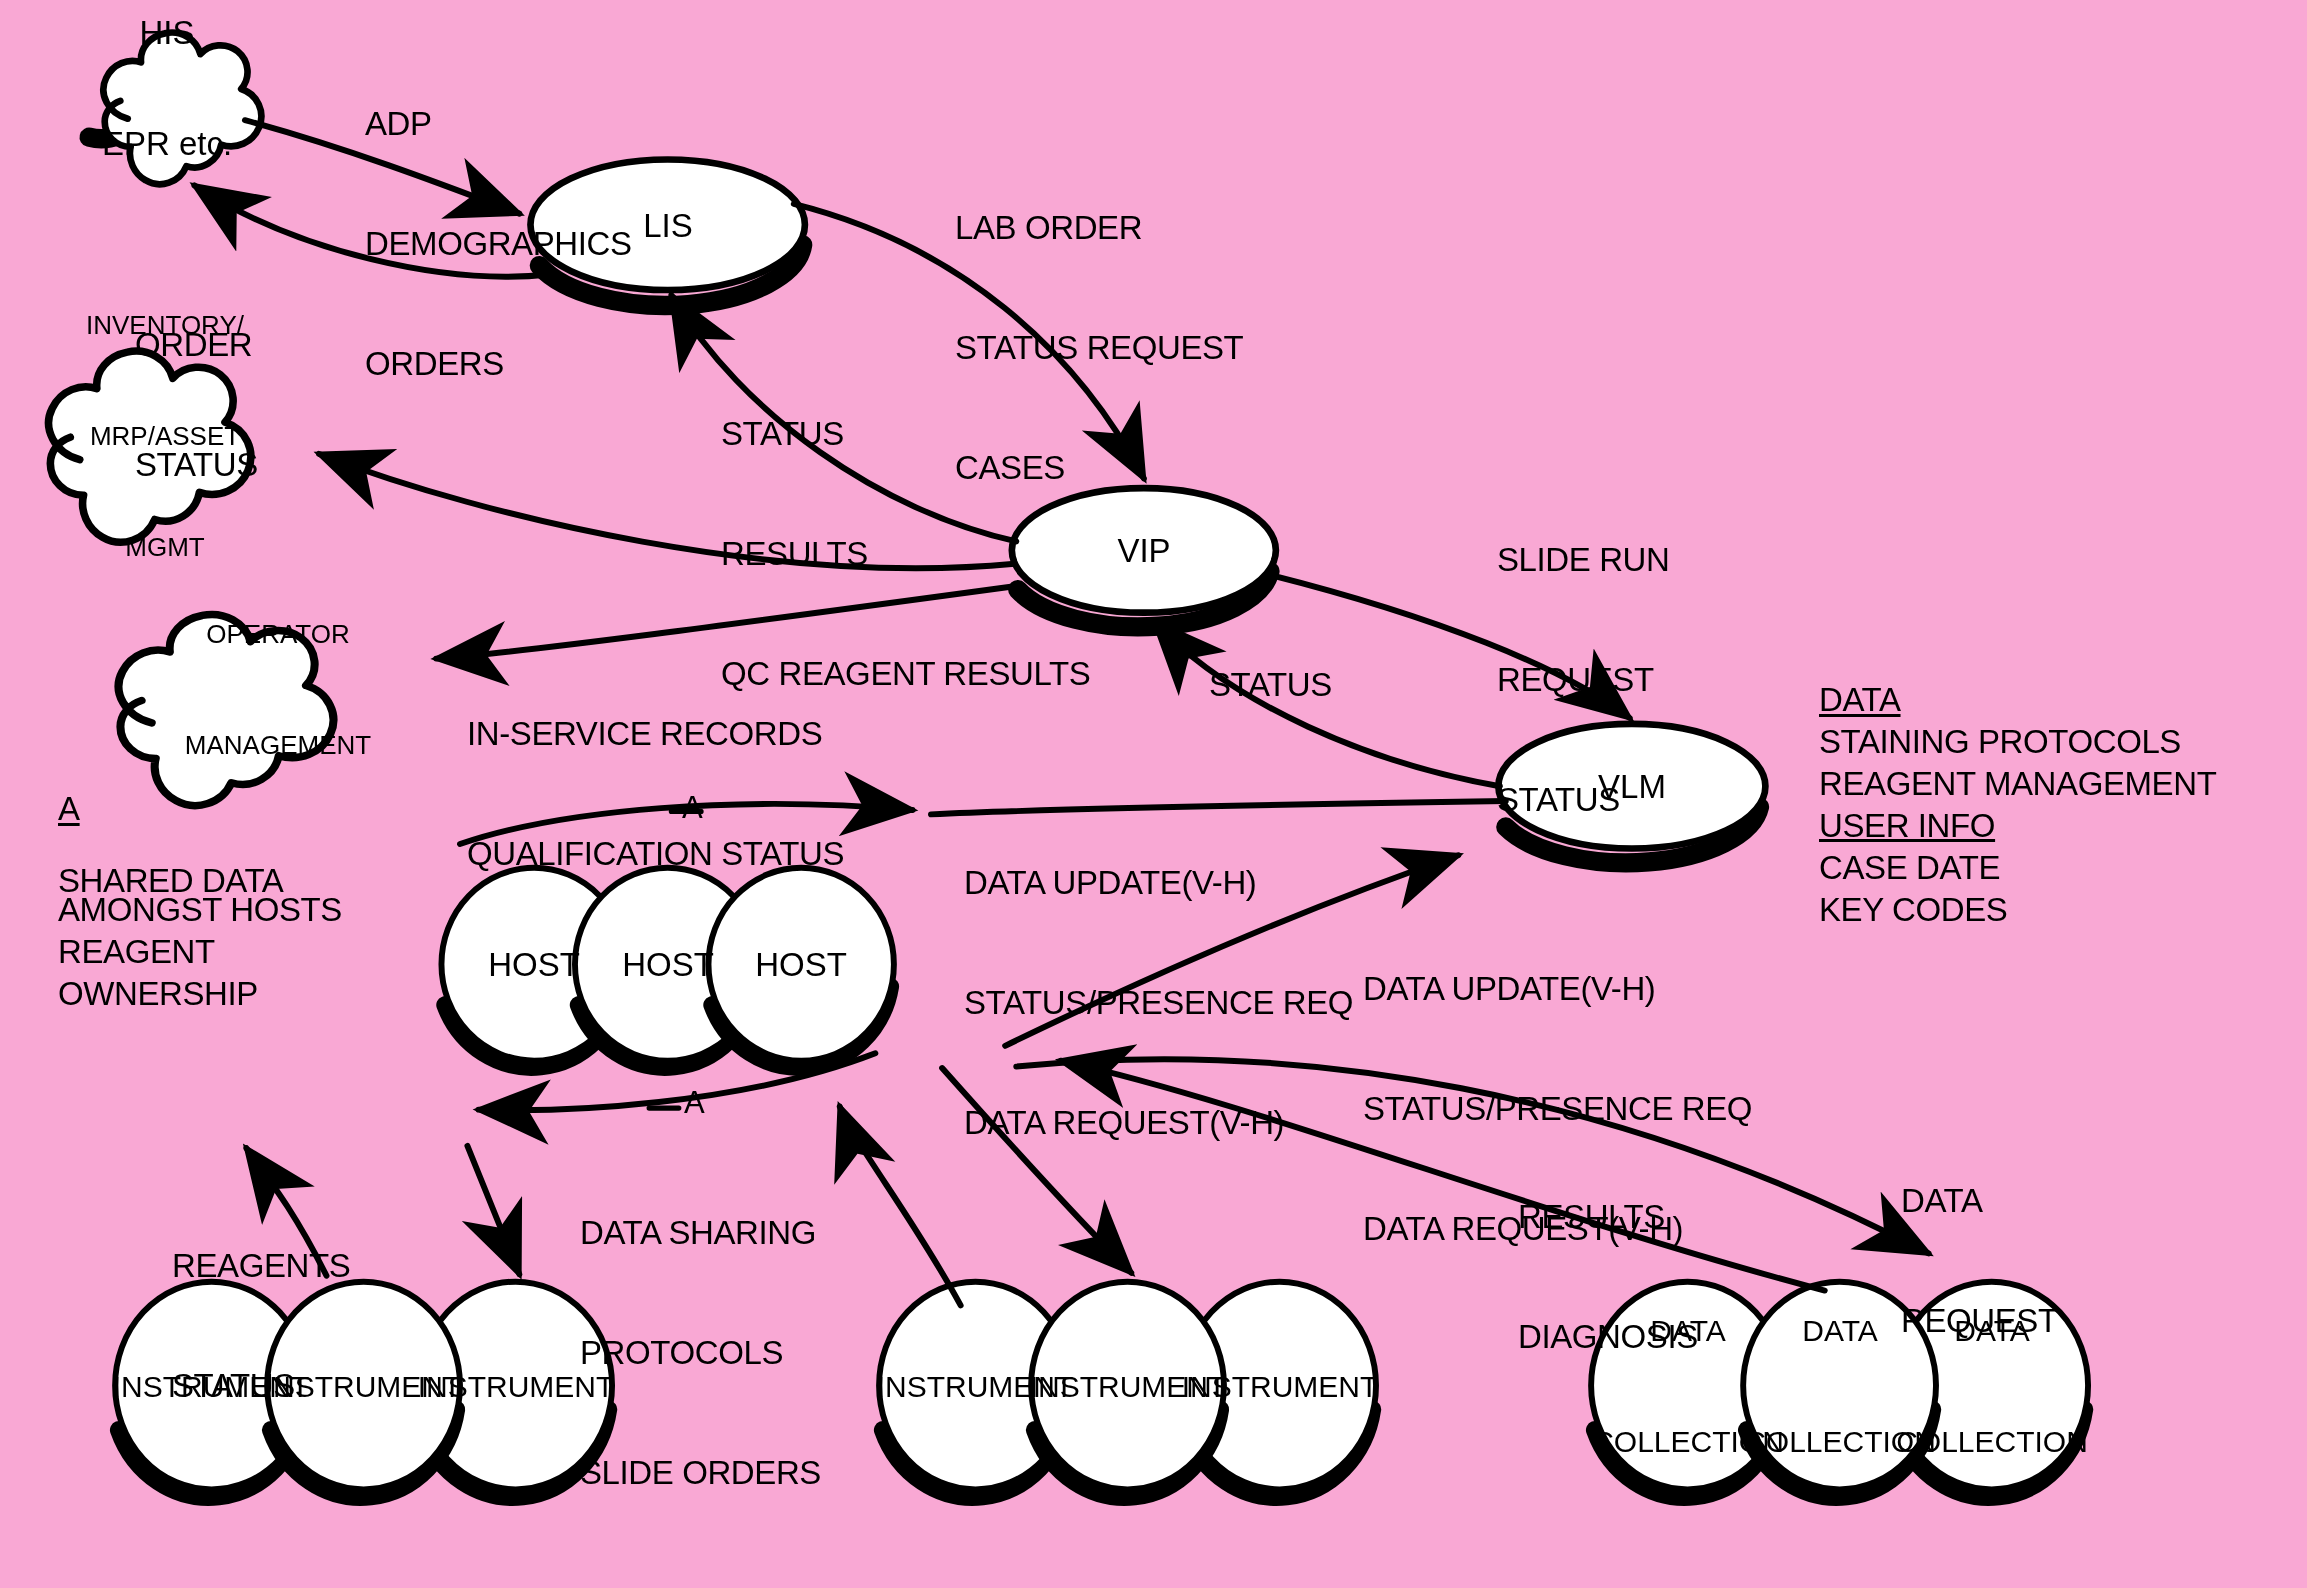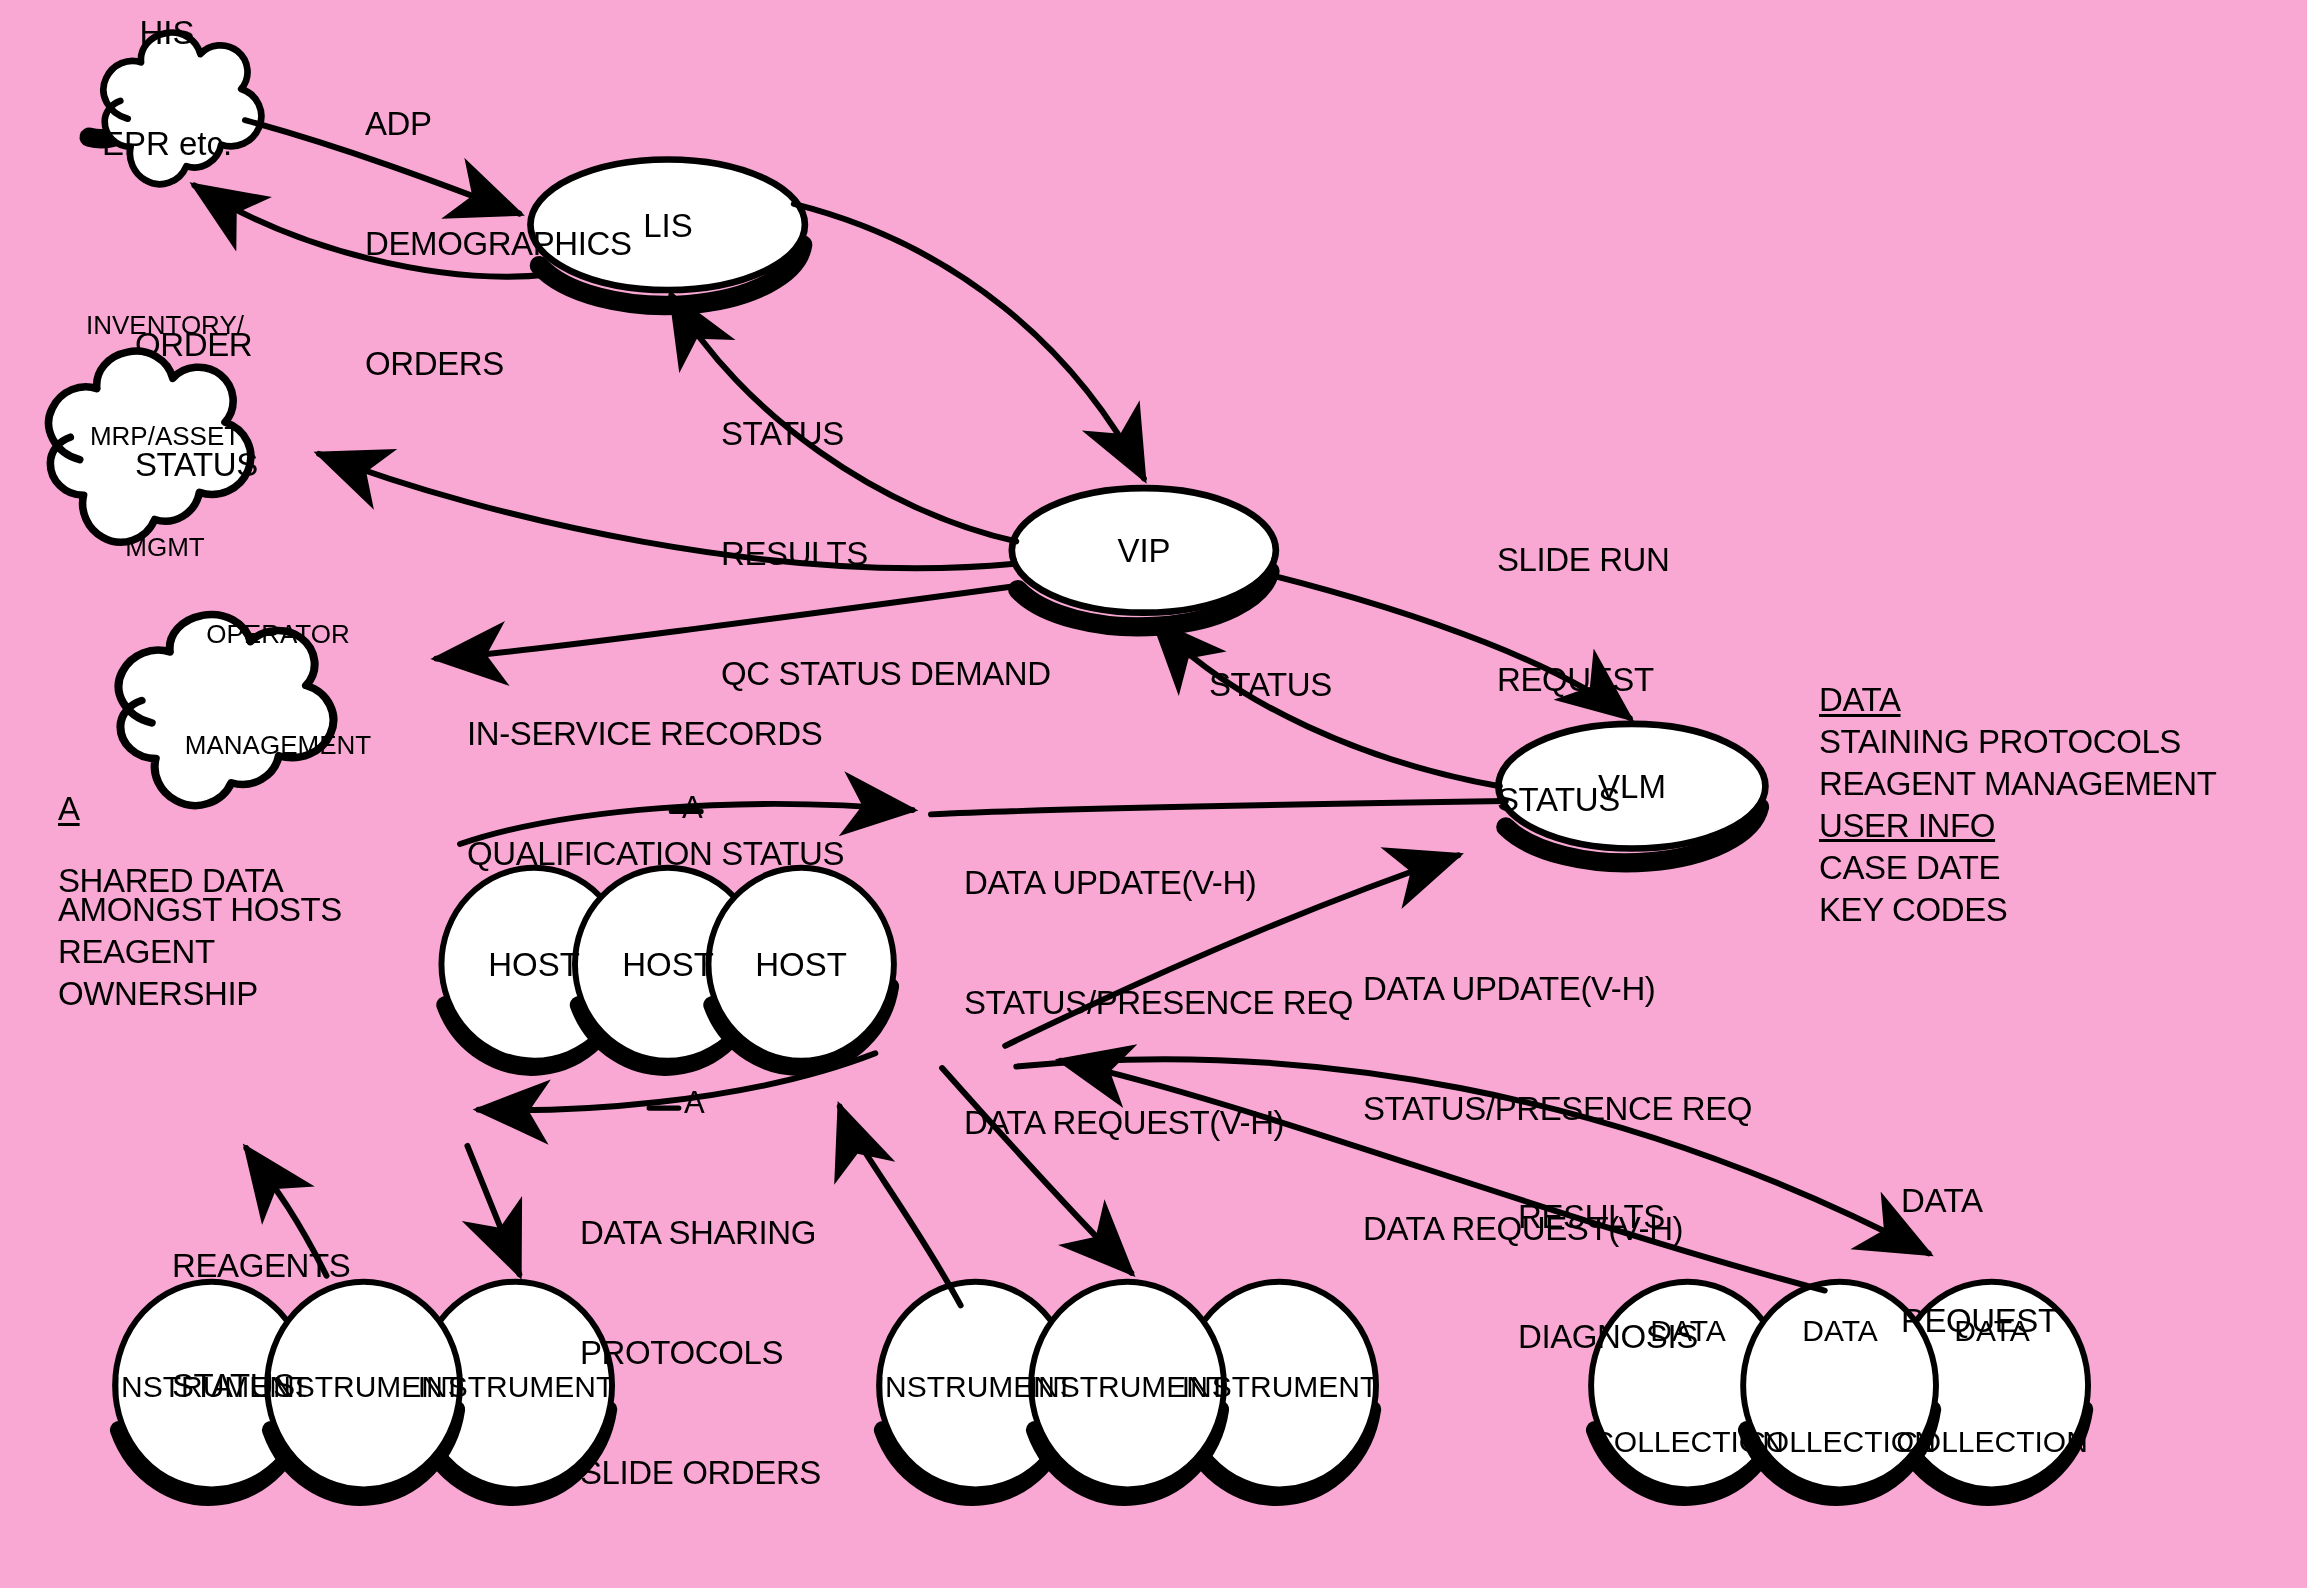--- a/index.html
+++ b/index.html
@@ -284,26 +284,31 @@
     <div>ADP</div>
     <div>DEMOGRAPHICS</div>
     <div>ORDERS</div>
   </div>
 
   <div class="lbl list-block" style="left:135px; top:245px;">
     <div>ORDER</div>
     <div>STATUS</div>
   </div>
 
+  <div class="lbl list-block" style="left:955px; top:128px;">
+    <div>LAB ORDER</div>
+    <div>STATUS REQUEST</div>
+    <div>CASES</div>
+  </div>
 
 
   <div class="lbl list-block" style="left:721px; top:334px;">
     <div>STATUS</div>
     <div>RESULTS</div>
-    <div>QC STATUS DEMAND</div>
+    <div>QC REAGENT RESULTS</div>
   </div>
 
   <div class="lbl list-block" style="left:467px; top:634px;">
     <div>IN-SERVICE RECORDS</div>
     <div>QUALIFICATION STATUS</div>
   </div>
 
   <div class="lbl list-block" style="left:1497px; top:460px;">
     <div>SLIDE RUN</div>
     <div>REQUEST</div>

